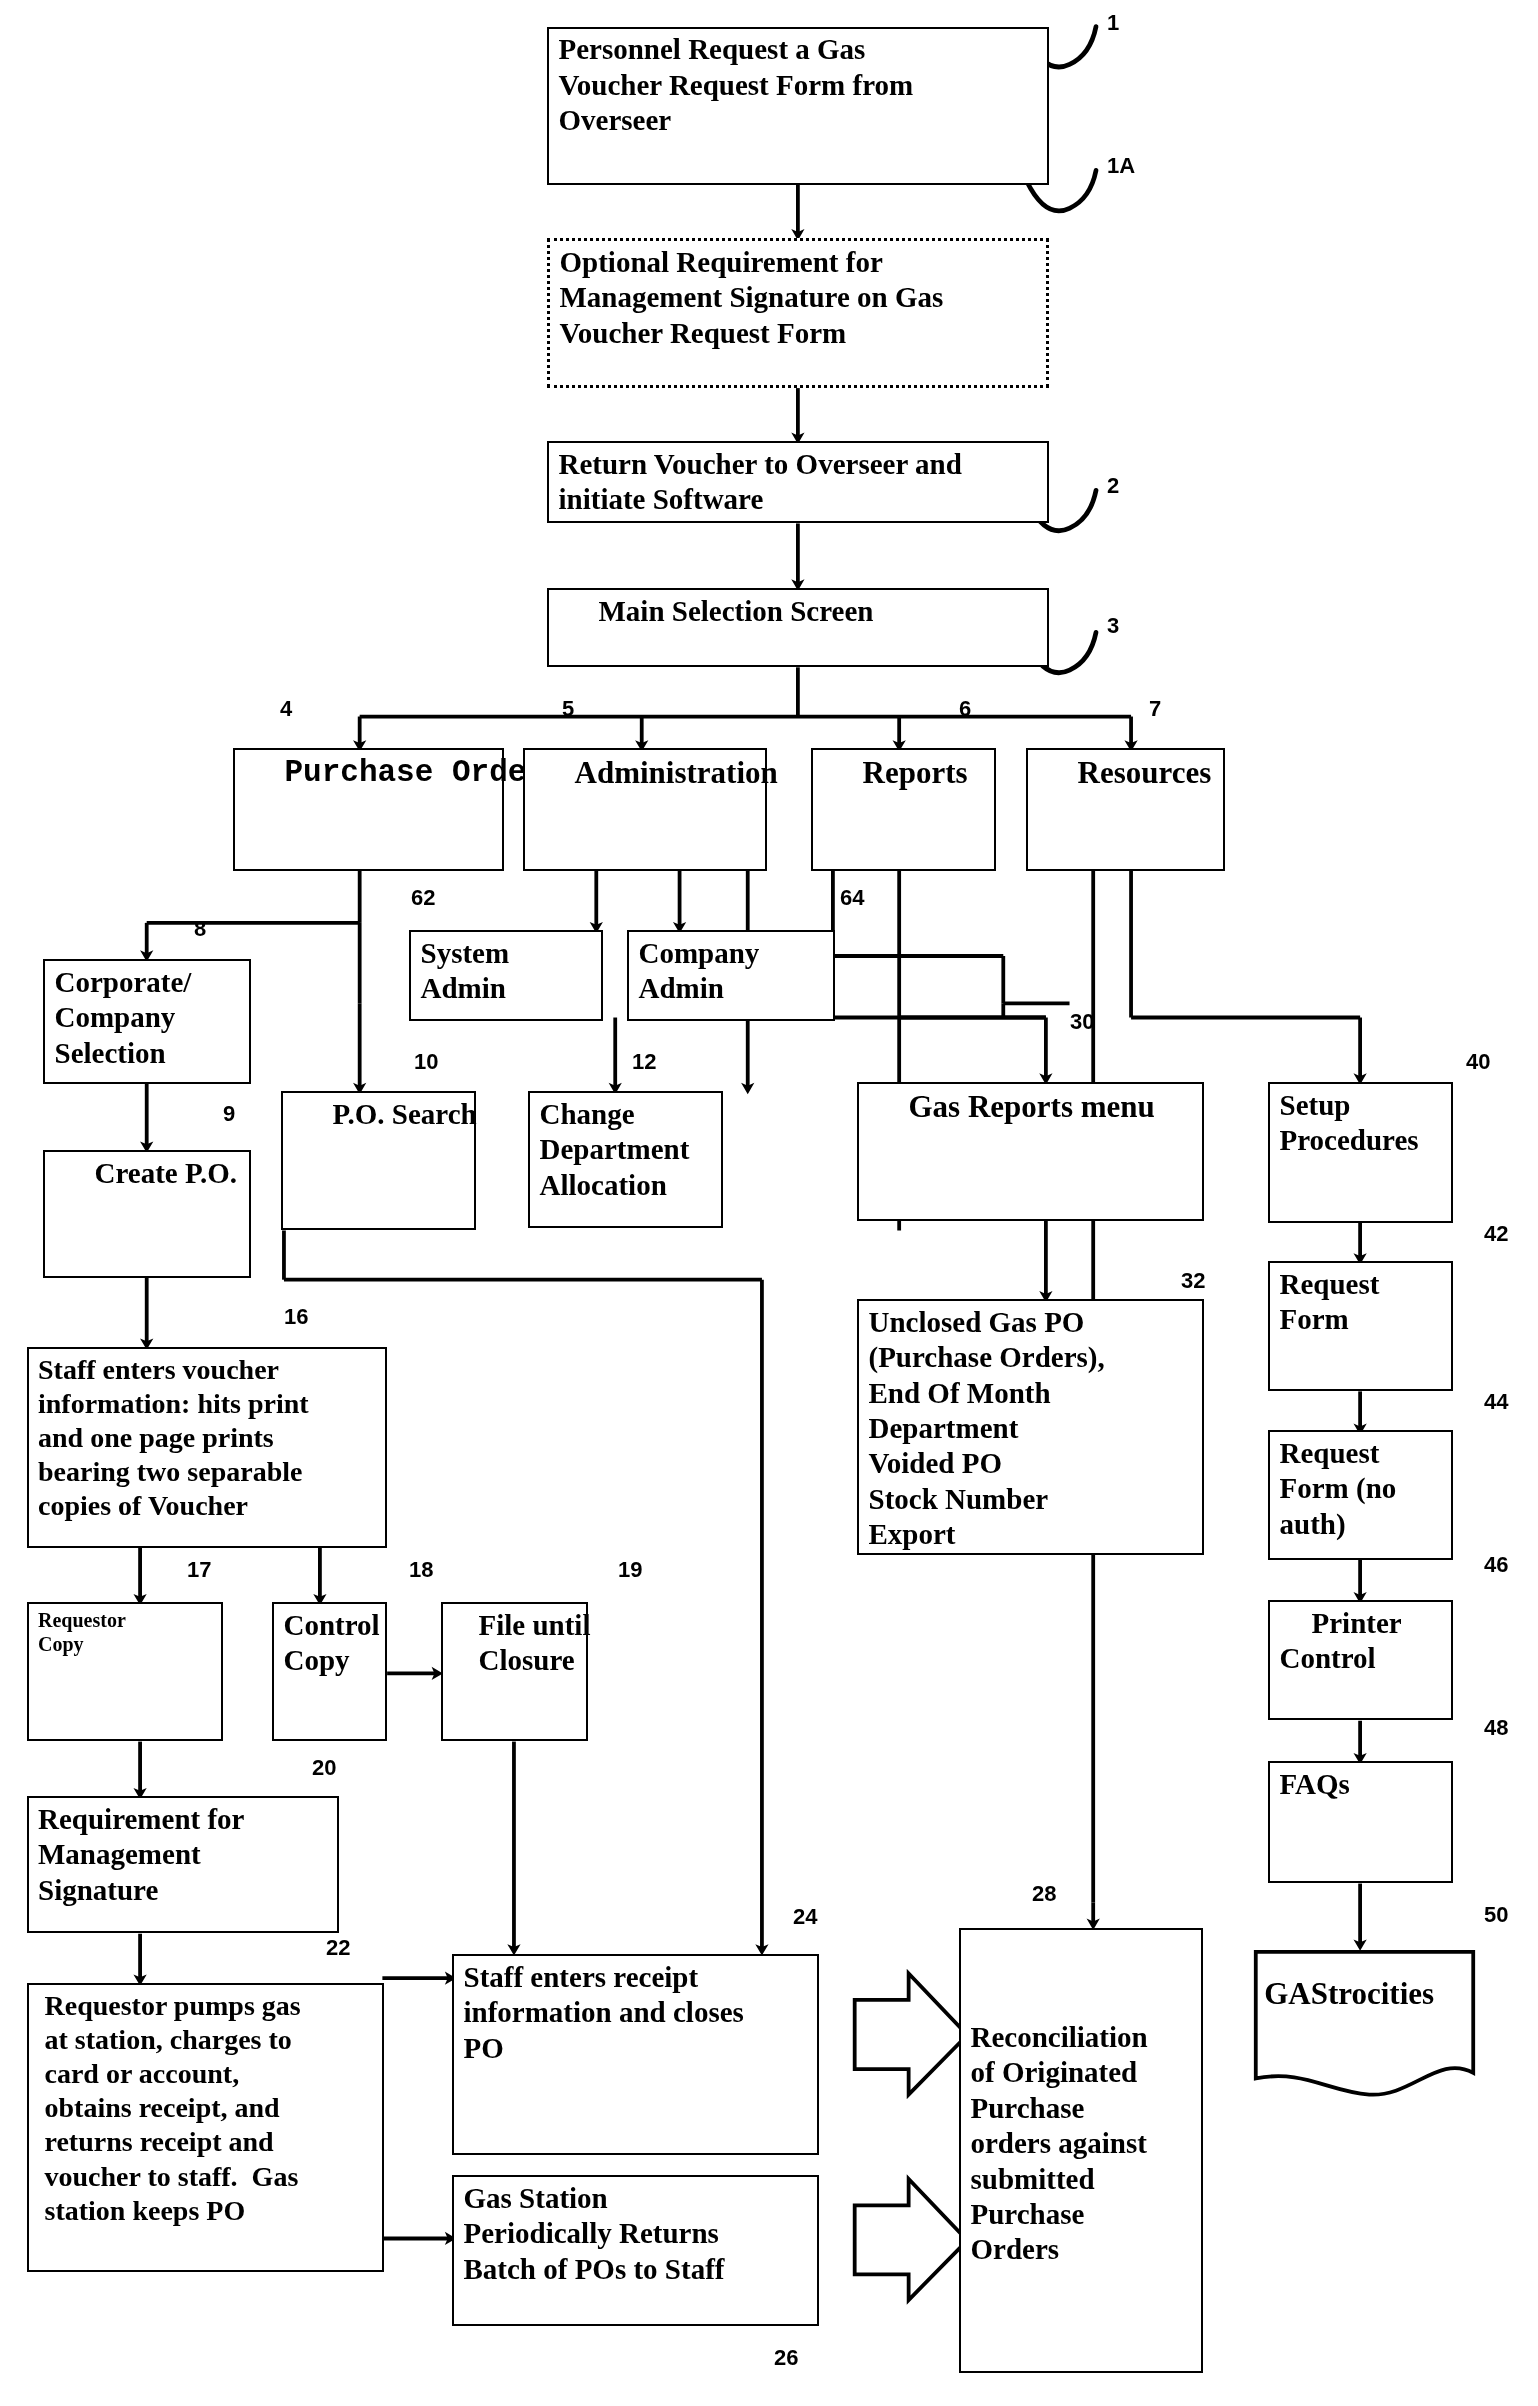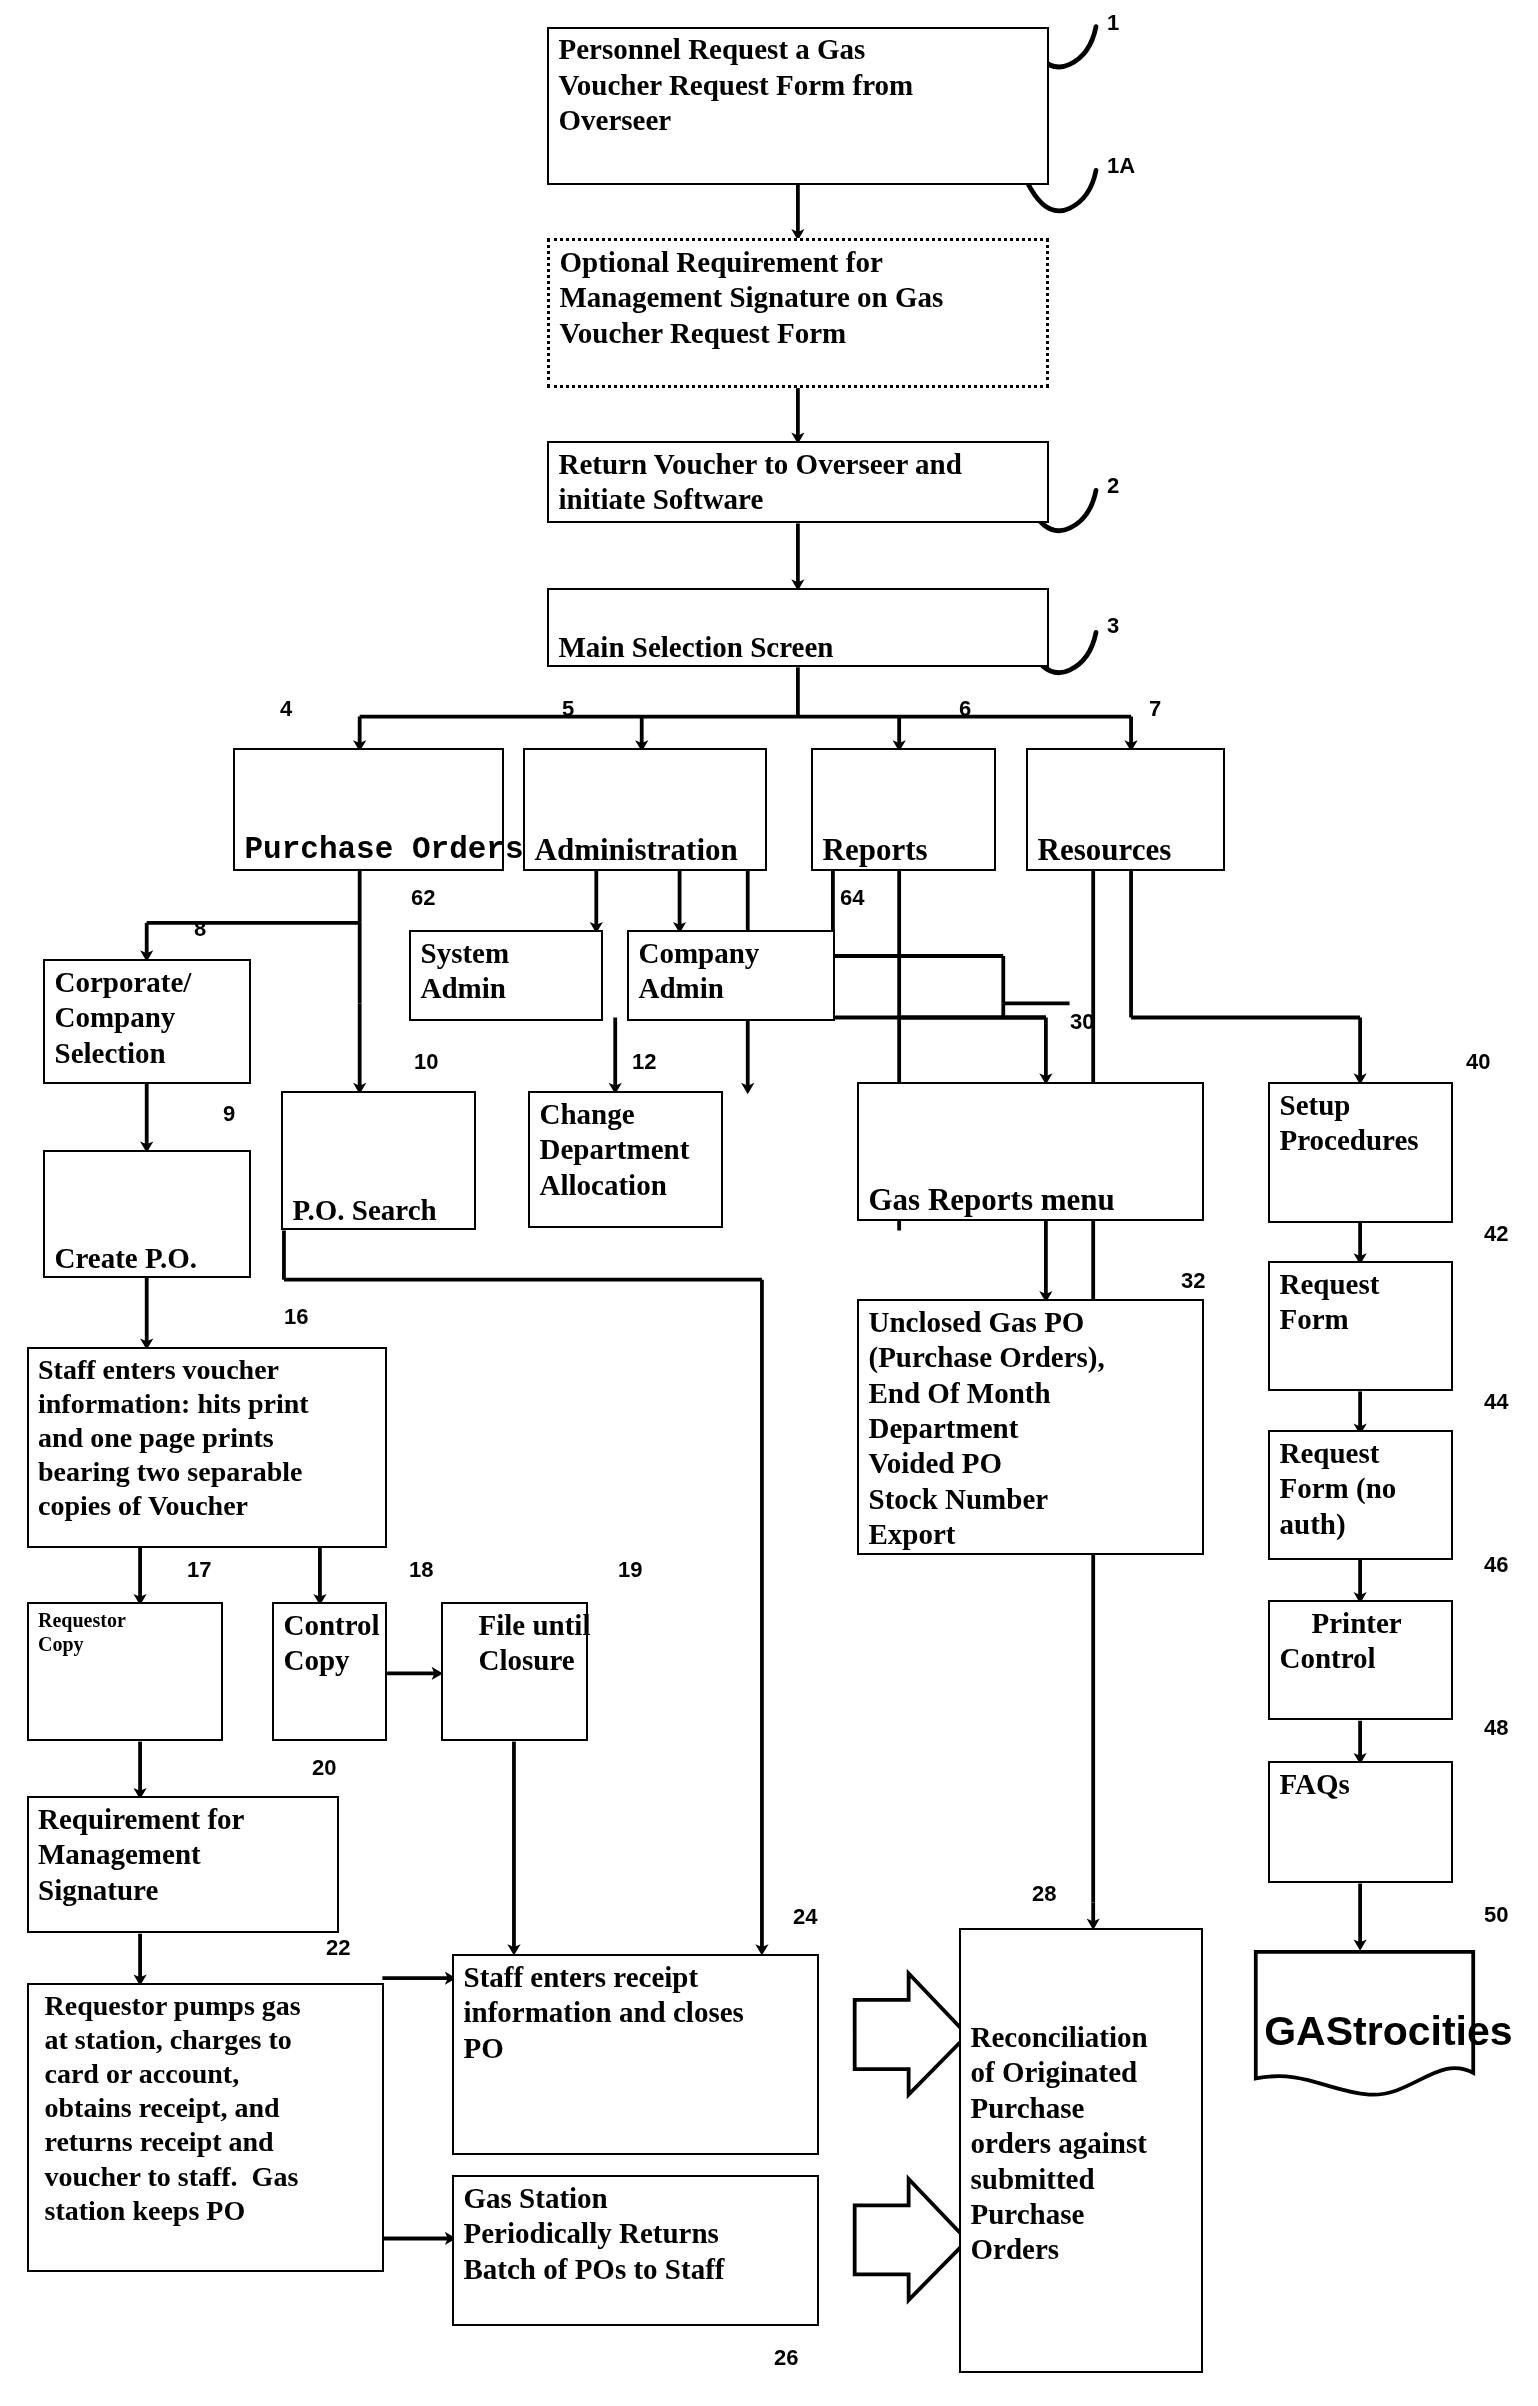--- a/index.html
+++ b/index.html
@@ -4,21 +4,21 @@
 <style>
   html,body{margin:0;padding:0;background:#ffffff;}
   body{font-family:"Liberation Serif", serif;}
   #stage{position:relative;width:1539px;height:2407px;background:#fff;overflow:hidden;}
   svg#wires{position:absolute;left:0;top:0;width:1539px;height:2407px;}
   .node{position:absolute;box-sizing:border-box;border:2.8px solid #000;background:#fff;
         display:flex;align-items:flex-start;}
   .node.dotted{border-style:dotted;border-width:3.8px;}
   .node .txt{font-family:"Liberation Serif", serif;font-weight:700;color:#000;
              line-height:1.22;padding:3.8px 7.6px 0 9.5px;width:100%;}
-  .node.vcenter{align-items:flex-end;}
+  .node.vcenter{align-items:flex-start;padding-left:40px;}
   .reflabel{position:absolute;font-family:"Liberation Sans", sans-serif;font-weight:700;
             font-size:22px;color:#000;letter-spacing:0px;}
   .doc{position:absolute;}
 </style>
 </head>
 <body>
 
 <div id="stage">
 
   <svg id="wires" viewBox="0 0 1626 2543" xmlns="http://www.w3.org/2000/svg">
@@ -289,22 +289,22 @@
     <div class="txt" style="font-size:29px;">
         <div style="white-space: pre;">FAQs</div>
       </div>
   </div>
   <div class="reflabel" style="left:1484px;top:1715px;">48</div>
 
   <div class="doc" style="left:1251px;top:1948px;width:227px;height:156px;">
     <svg viewBox="0 0 240 165" width="227" height="156" xmlns="http://www.w3.org/2000/svg">
       <path d="M5,4 L235,4 L235,132 C198,112 170,158 125,155 C82,152 55,128 5,138 Z" fill="#fff" stroke="#000" stroke-width="4"></path>
     </svg>
-    <div style="position:absolute;left:13.2px;top:28px;font-size:41px;font-weight:700;
-                font-family:Liberation Sans, sans-serif;color:#000;margin-top:32px;">
+    <div style="position:absolute;left:13.2px;top:28px;font-size:31px;font-weight:700;
+                font-family:Liberation Serif, serif;color:#000;">
         <div style="white-space: pre;">GAStrocities</div>
       </div>
   </div>
   <div class="reflabel" style="left:1484px;top:1902px;">50</div>
 
   <div class="node" style="left:26.5px;top:1347px;width:360px;height:201px;">
     <div class="txt" style="font-size:28px;">
         <div style="white-space: pre;">Staff enters voucher</div>
         <div style="white-space: pre;">information: hits print</div>
         <div style="white-space: pre;">and one page prints</div>

